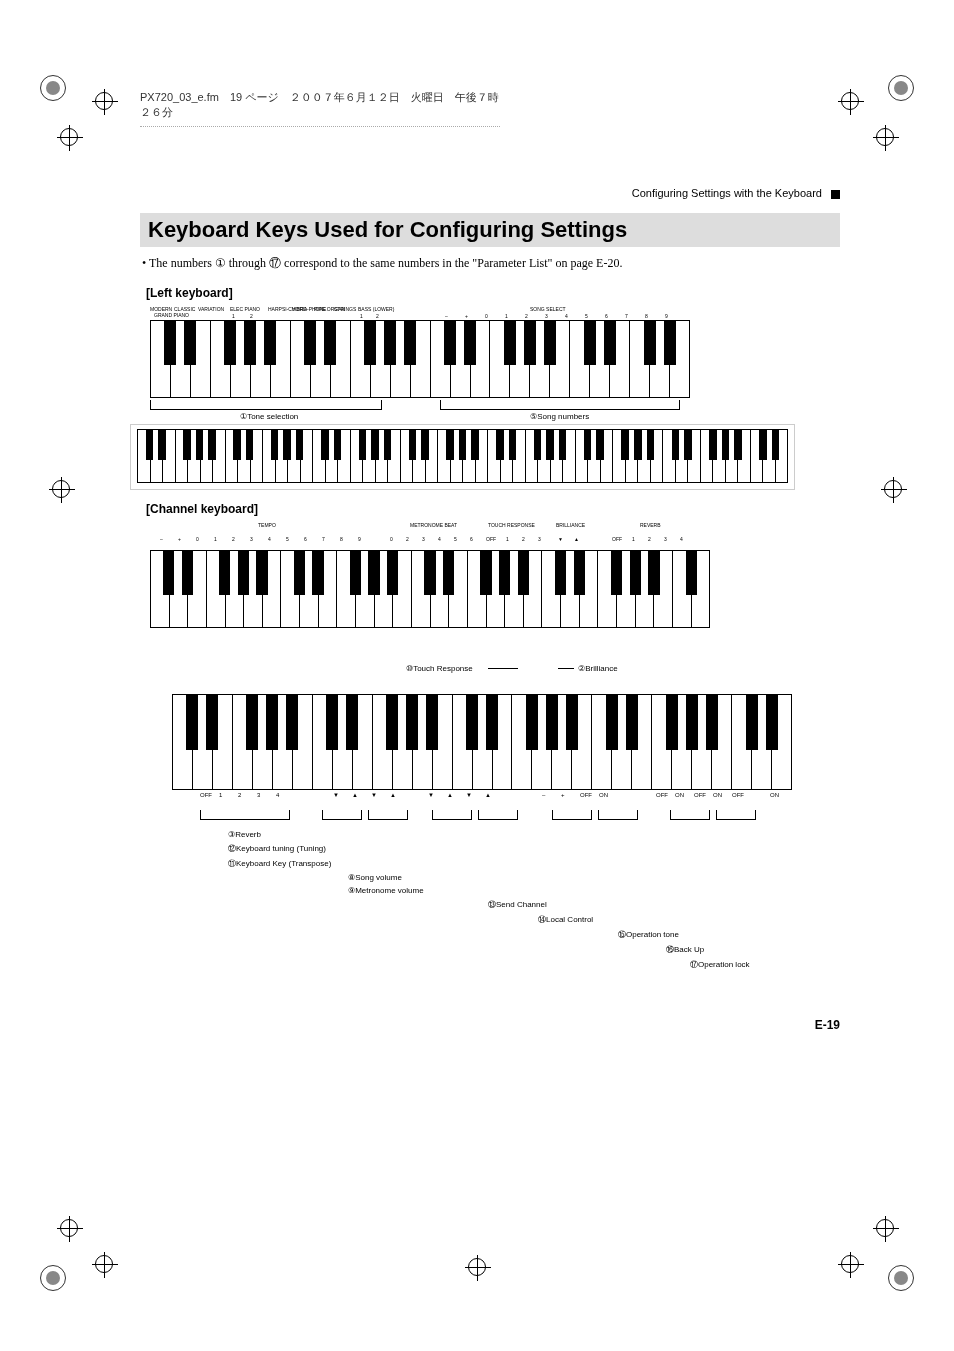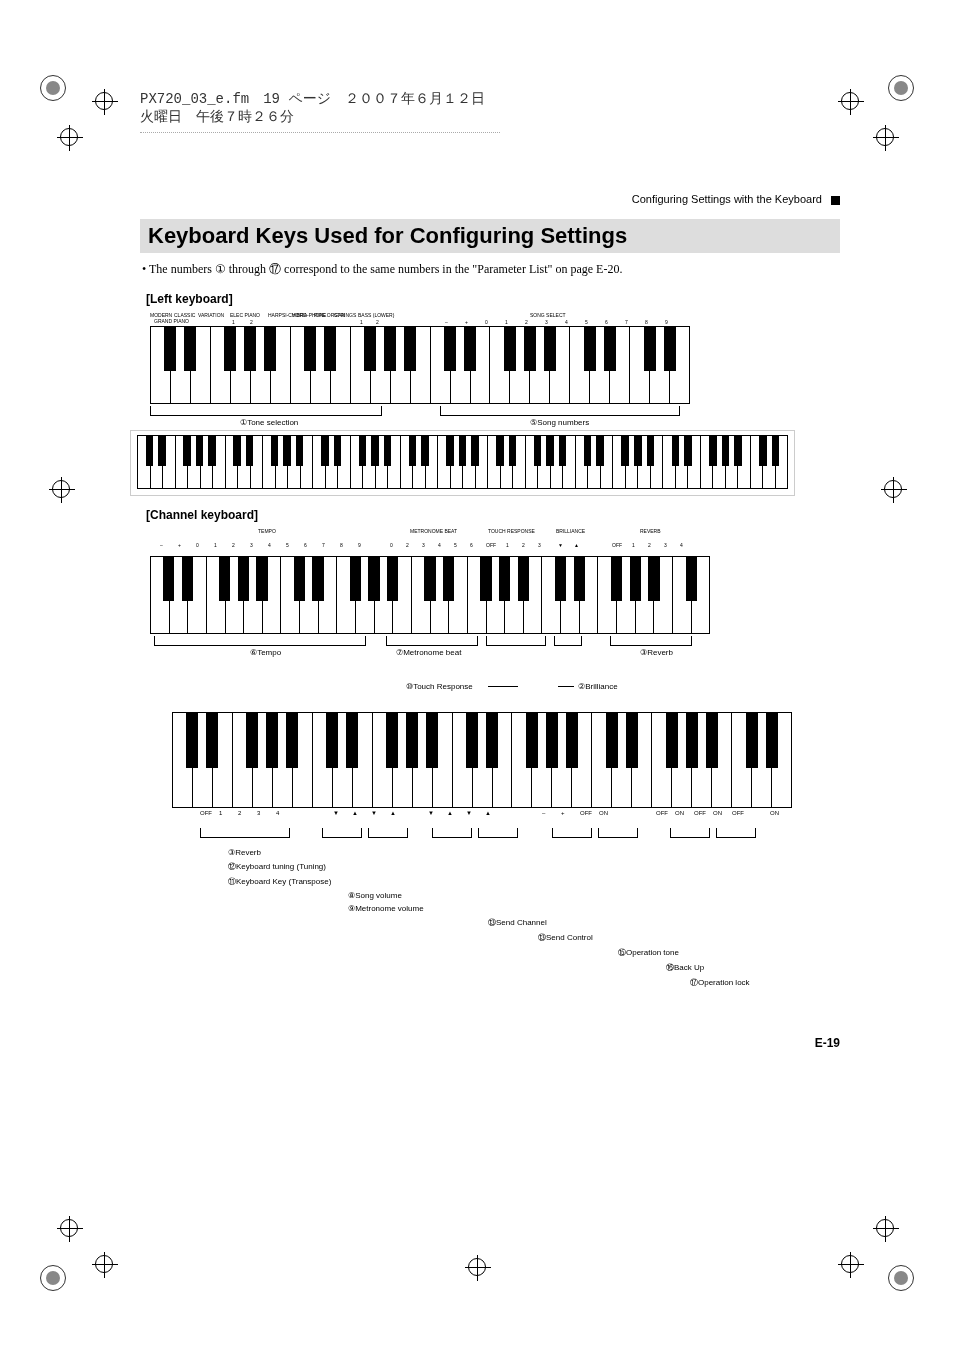--- a/index.html
+++ b/index.html
@@ -9,21 +9,21 @@
   .mark { position: absolute; }
   .circ { width: 26px; height: 26px; border: 1px solid #333; border-radius: 50%; display: flex; align-items: center; justify-content: center; }
   .circ::before { content: ""; width: 14px; height: 14px; background: #888; border-radius: 50%; }
   .reg { width: 18px; height: 18px; border: 1px solid #000; border-radius: 50%; position: relative; }
   .reg::before, .reg::after { content: ""; position: absolute; background: #000; }
   .reg::before { width: 1px; height: 26px; left: 8px; top: -4px; }
   .reg::after { height: 1px; width: 26px; top: 8px; left: -4px; }
 
   .page { position: absolute; left: 140px; top: 90px; width: 700px; }
 
-  .fm-line { font-size: 14px; color: #333; border-bottom: 1px dotted #aaa; padding-bottom: 6px; margin-bottom: 60px; display: inline-block; width: 360px; font-family: Liberation Mono, monospace; }
+  .fm-line { font-size: 11px; color: #333; border-bottom: 1px dotted #aaa; padding-bottom: 6px; margin-bottom: 60px; display: inline-block; width: 360px; }
 
   .header-bar { text-align: right; font-size: 11px; margin-bottom: 14px; }
   .header-bar .chip { display: inline-block; width: 9px; height: 9px; background: #000; margin-left: 6px; vertical-align: middle; }
 
   .title { background: #ddd; padding: 4px 8px; font-size: 22px; font-weight: bold; font-family: Arial, sans-serif; margin-bottom: 8px; }
 
   .bullet-line { font-family: Georgia, 'Times New Roman', serif; font-size: 12px; margin-bottom: 14px; padding-left: 2px; }
 
   .section-label { font-size: 12px; font-weight: bold; margin: 12px 0 6px 6px; }
 
@@ -388,31 +388,21 @@
           <div class="blackkey" style="left: 62.3333%; width: 2%;"></div>
           <div class="blackkey" style="left: 65.6667%; width: 2%;"></div>
           <div class="blackkey" style="left: 72.3333%; width: 2%;"></div>
           <div class="blackkey" style="left: 75.6667%; width: 2%;"></div>
           <div class="blackkey" style="left: 82.3333%; width: 2%;"></div>
           <div class="blackkey" style="left: 85.6667%; width: 2%;"></div>
           <div class="blackkey" style="left: 89%; width: 2%;"></div>
           <div class="blackkey" style="left: 95.6667%; width: 2%;"></div>
         </div>
       </div>
-    <div class="bracket-row">
-      <div class="bkt" style="left:4px; width:212px;"></div>
-      <div class="bkt-lbl" style="left:100px; top:12px;">⑥Tempo</div>
-      <div class="bkt" style="left:236px; width:92px;"></div>
-      <div class="bkt-lbl" style="left:246px; top:12px;">⑦Metronome beat</div>
-      <div class="bkt" style="left:336px; width:60px;"></div>
-      <div class="bkt" style="left:404px; width:28px;"></div>
-      <div class="bkt" style="left:460px; width:82px;"></div>
-      <div class="bkt-lbl" style="left:490px; top:12px;">③Reverb</div>
-    </div>
-    <div style="position:relative; height:30px; margin-top:28px;">
+    <div style="position:relative; height:30px; margin-top:36px;">
       <div class="bkt-lbl" style="left:256px; top:0;">⑩Touch Response</div>
       <div style="position:absolute; left:338px; top:4px; width:30px; border-top:1px solid #000;"></div>
       <div class="bkt-lbl" style="left:428px; top:0;">②Brilliance</div>
       <div style="position:absolute; left:408px; top:4px; width:16px; border-top:1px solid #000;"></div>
     </div>
   </div>
 
   
   <div class="kb-wrap" style="width:620px; margin-left:32px;">
     <div class="keyboard" style="height:96px;" id="right-kbd">
@@ -508,21 +498,21 @@
       <div class="bkt" style="left:498px; width:40px;"></div>
       <div class="bkt" style="left:544px; width:40px;"></div>
     </div>
     <div class="rk-anno" style="margin-top:4px;">
       <div style="margin-left:48px;"><span>③Reverb</span></div>
       <div style="margin-left:48px;"><span>⑫Keyboard tuning (Tuning)</span><span class="line" style="width:48px;"></span></div>
       <div style="margin-left:48px;"><span>⑪Keyboard Key (Transpose)</span><span class="line" style="width:24px;"></span></div>
       <div style="margin-left:168px;"><span>⑧Song volume</span><span class="line" style="width:48px;"></span></div>
       <div style="margin-left:168px;"><span>⑨Metronome volume</span><span class="line" style="width:60px;"></span></div>
       <div style="margin-left:308px;"><span>⑬Send Channel</span><span class="line" style="width:36px;"></span></div>
-      <div style="margin-left:358px;"><span>⑬Send Control</span><span class="line" style="width:24px;"></span></div>
+      <div style="margin-left:358px;"><span>⑭Local Control</span><span class="line" style="width:24px;"></span></div>
       <div style="margin-left:438px;"><span>⑮Operation tone</span><span class="line" style="width:24px;"></span></div>
       <div style="margin-left:486px;"><span>⑯Back Up</span><span class="line" style="width:24px;"></span></div>
       <div style="margin-left:510px;"><span>⑰Operation lock</span><span class="line" style="width:24px;"></span></div>
     </div>
   </div>
 
   <div class="pagenum">E-19</div>
 </div>
 
 </body></html>

